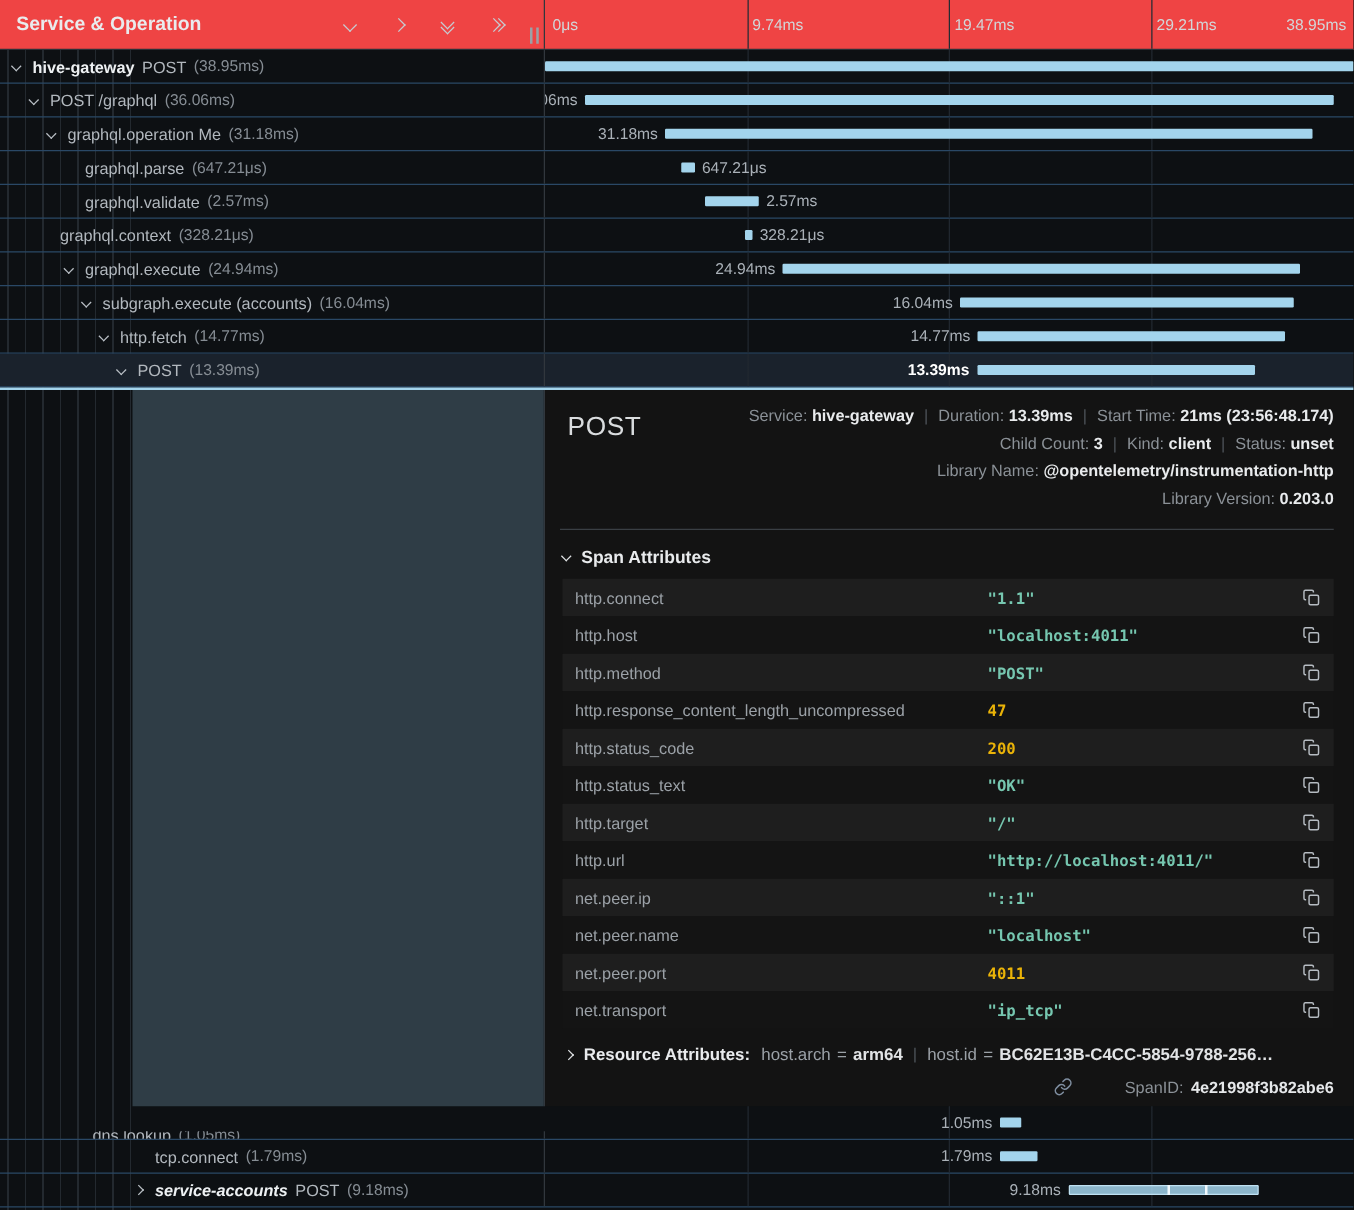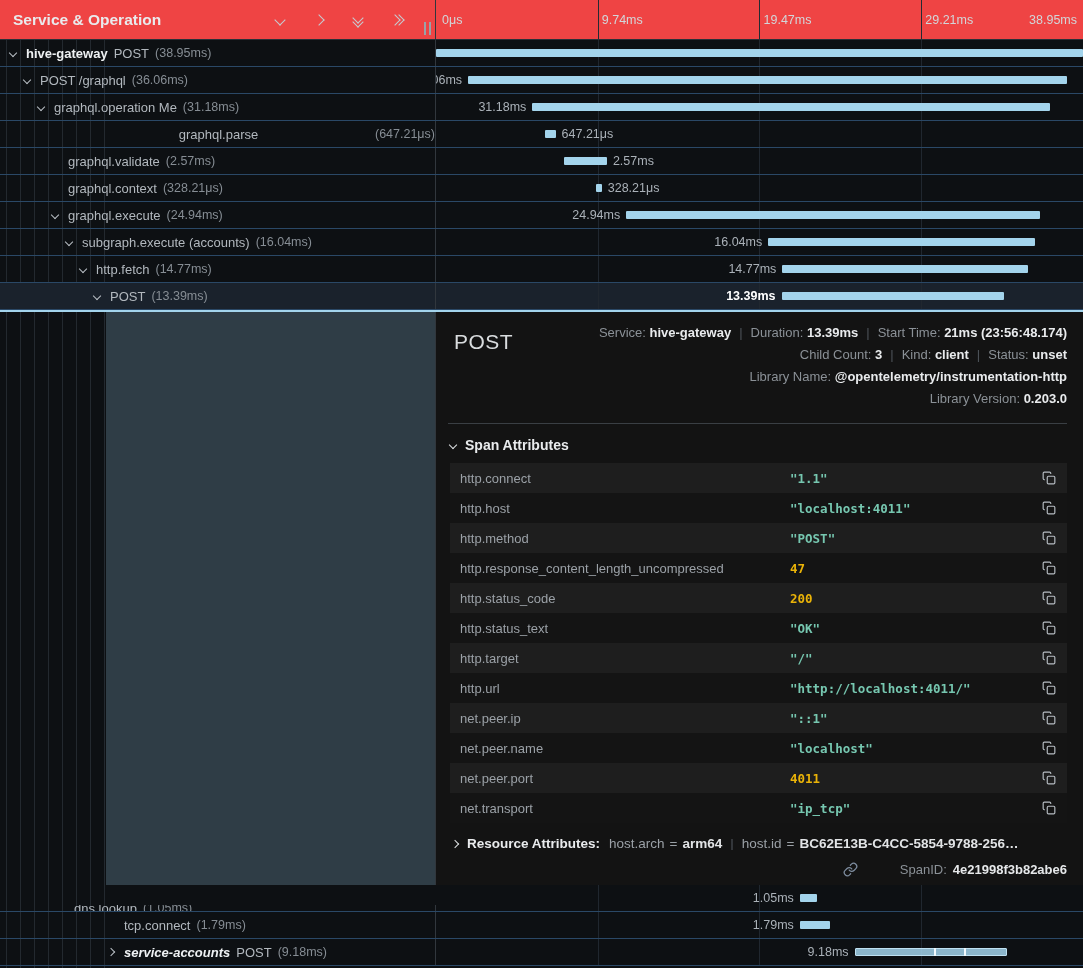--- a/index.html
+++ b/index.html
@@ -161,21 +161,21 @@
           </span>
           <span class="op">graphql.operation Me</span>
           <span class="dur">(31.18ms)</span>
         </div>
         <div class="bar-cell">
           <span class="bar-label" style="right: 85.1091%;">31.18ms</span>
           <div class="bar" style="left: 14.8909%; width: 80.0513%;"></div>
         </div>
       </div>
       <div class="row">
-        <div class="tree-cell" style="padding-left: 48px; justify-content: space-between;">
+        <div class="tree-cell" style="padding-left: 48px;">
           <span class="toggle"></span>
           <span class="op">graphql.parse</span>
           <span class="dur">(647.21μs)</span>
         </div>
         <div class="bar-cell">
           <span class="bar-label" style="left: 18.4781%;">647.21μs</span>
           <div class="bar" style="left: 16.8164%; width: 1.66164%;"></div>
         </div>
       </div>
       <div class="row">
@@ -183,21 +183,21 @@
           <span class="toggle"></span>
           <span class="op">graphql.validate</span>
           <span class="dur">(2.57ms)</span>
         </div>
         <div class="bar-cell">
           <span class="bar-label" style="left: 26.4185%;">2.57ms</span>
           <div class="bar" style="left: 19.8203%; width: 6.5982%;"></div>
         </div>
       </div>
       <div class="row">
-        <div class="tree-cell" style="padding-left: 48px;">
+        <div class="tree-cell" style="padding-left: 28px;">
           <span class="toggle"></span>
           <span class="op">graphql.context</span>
           <span class="dur">(328.21μs)</span>
         </div>
         <div class="bar-cell">
           <span class="bar-label" style="left: 25.618%;">328.21μs</span>
           <div class="bar" style="left: 24.7754%; width: 0.842644%;"></div>
         </div>
       </div>
       <div class="row">

